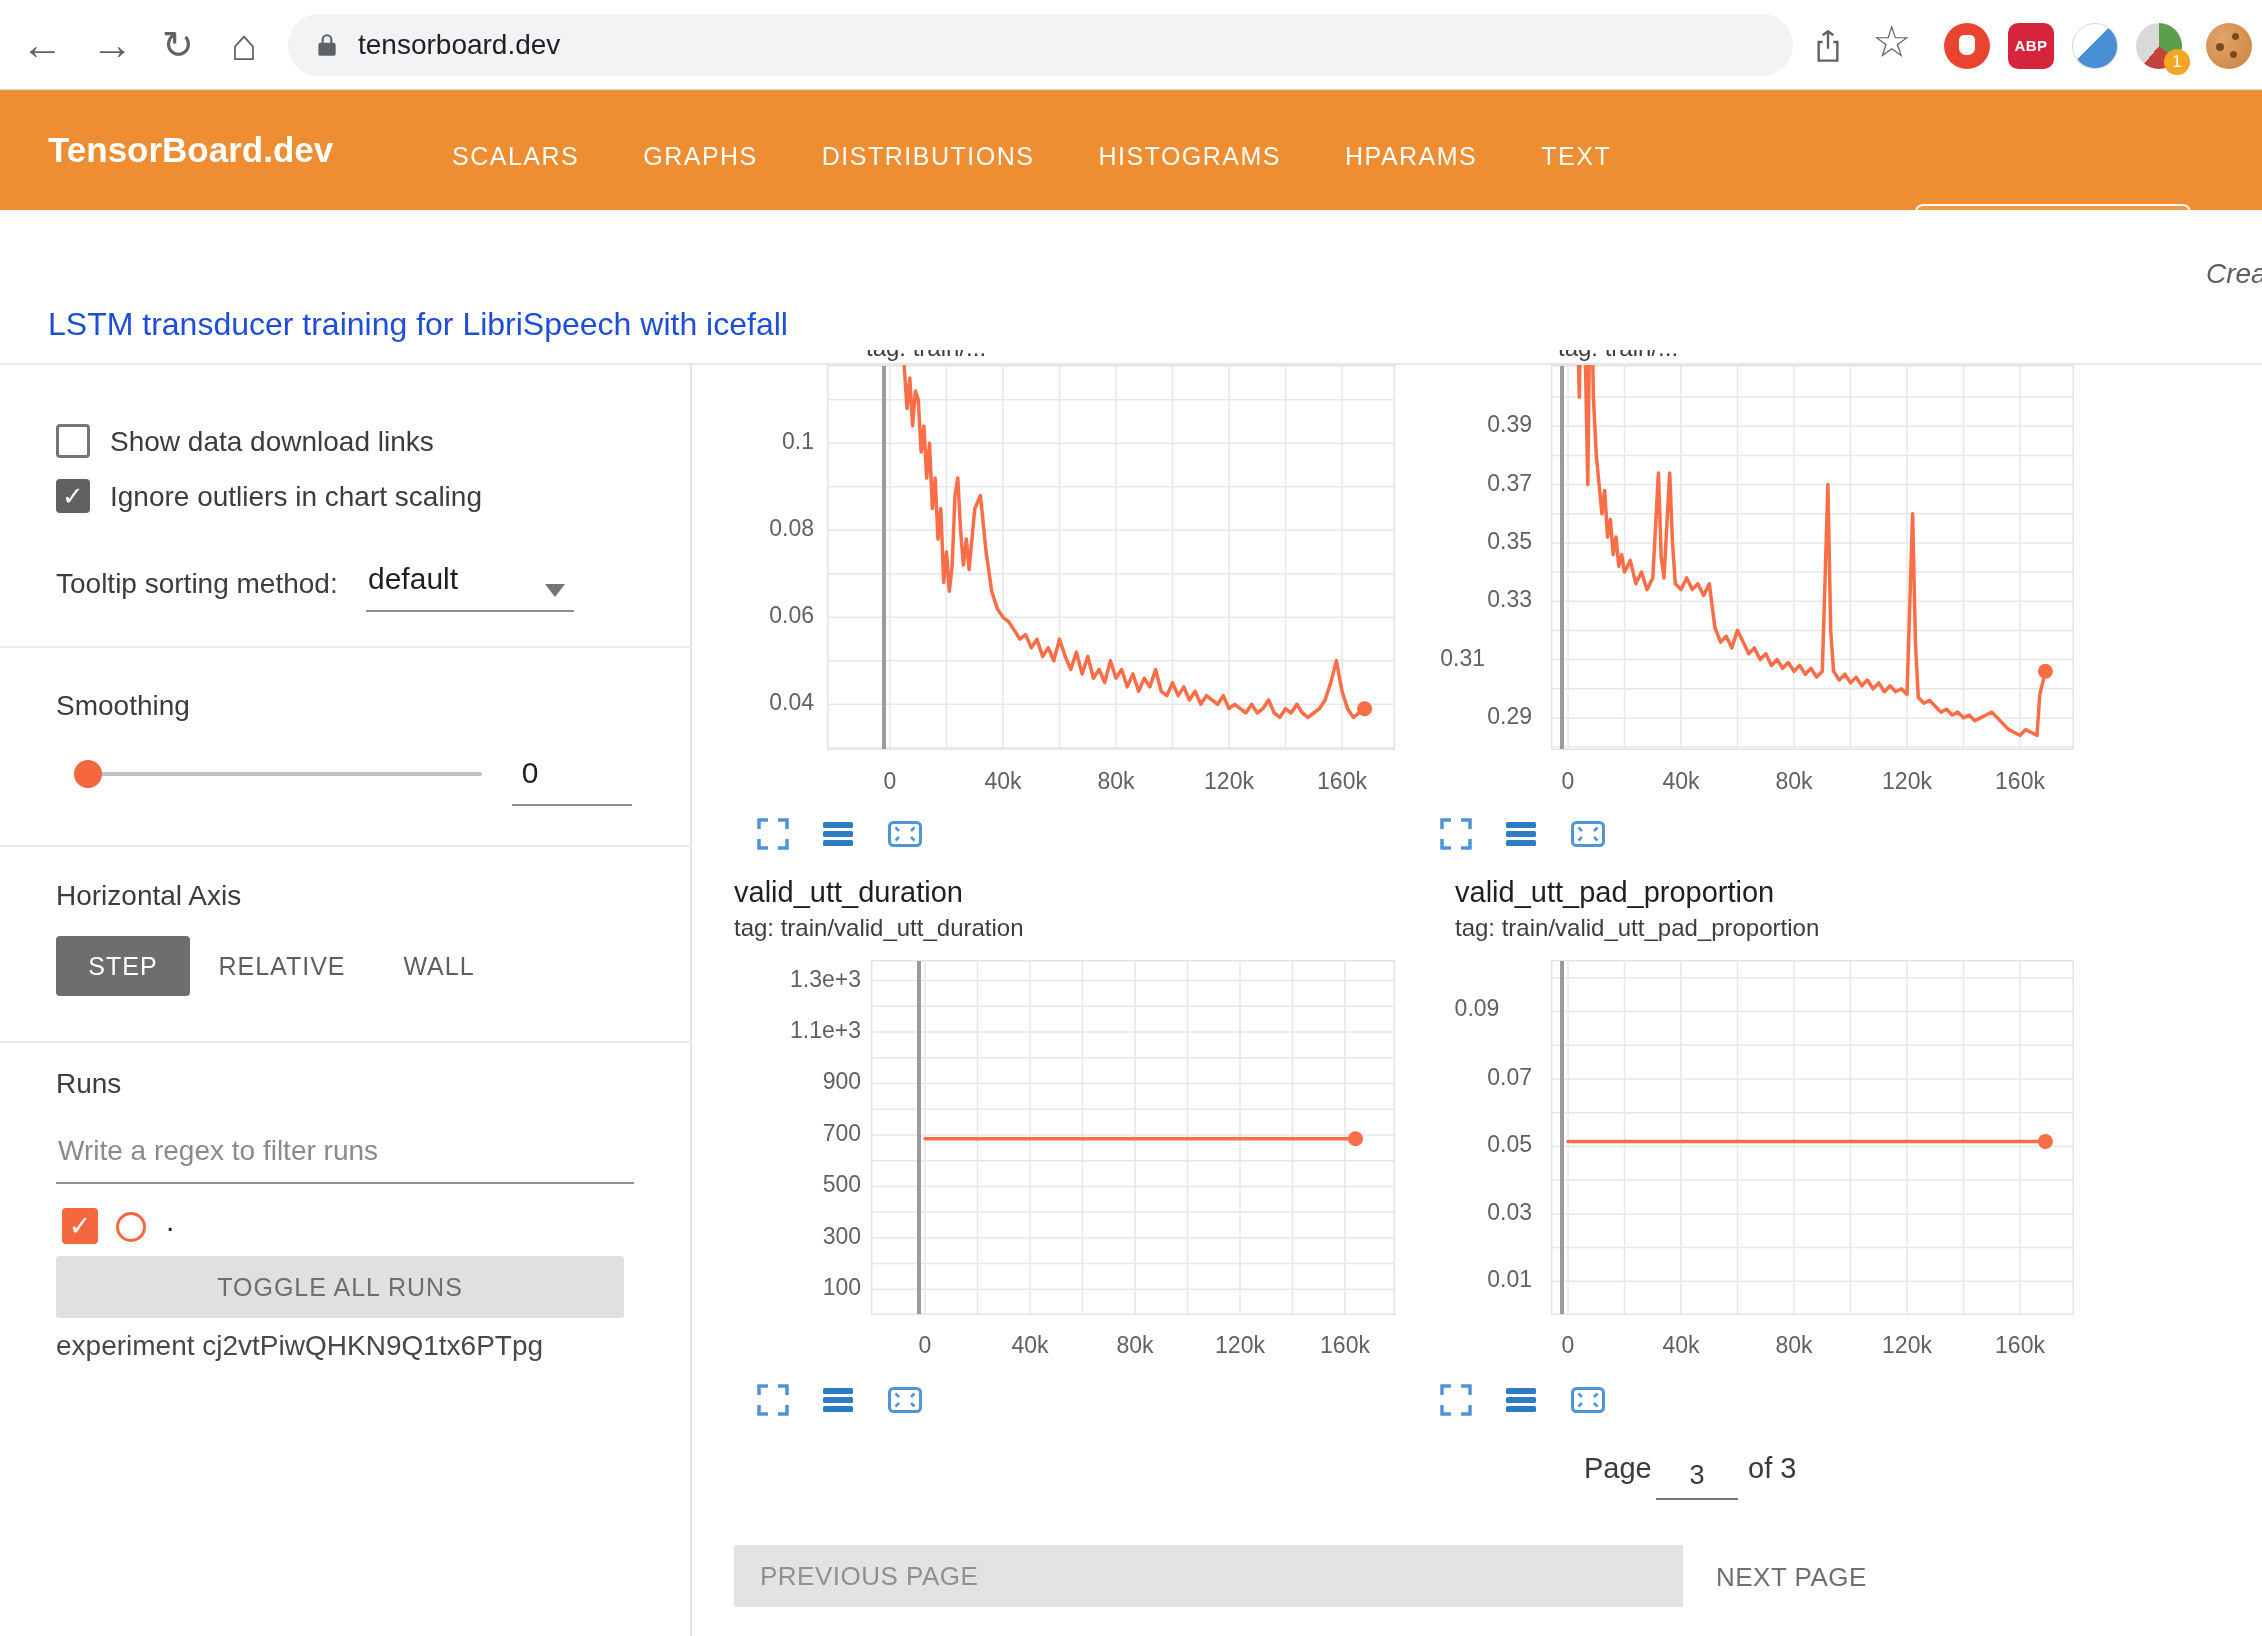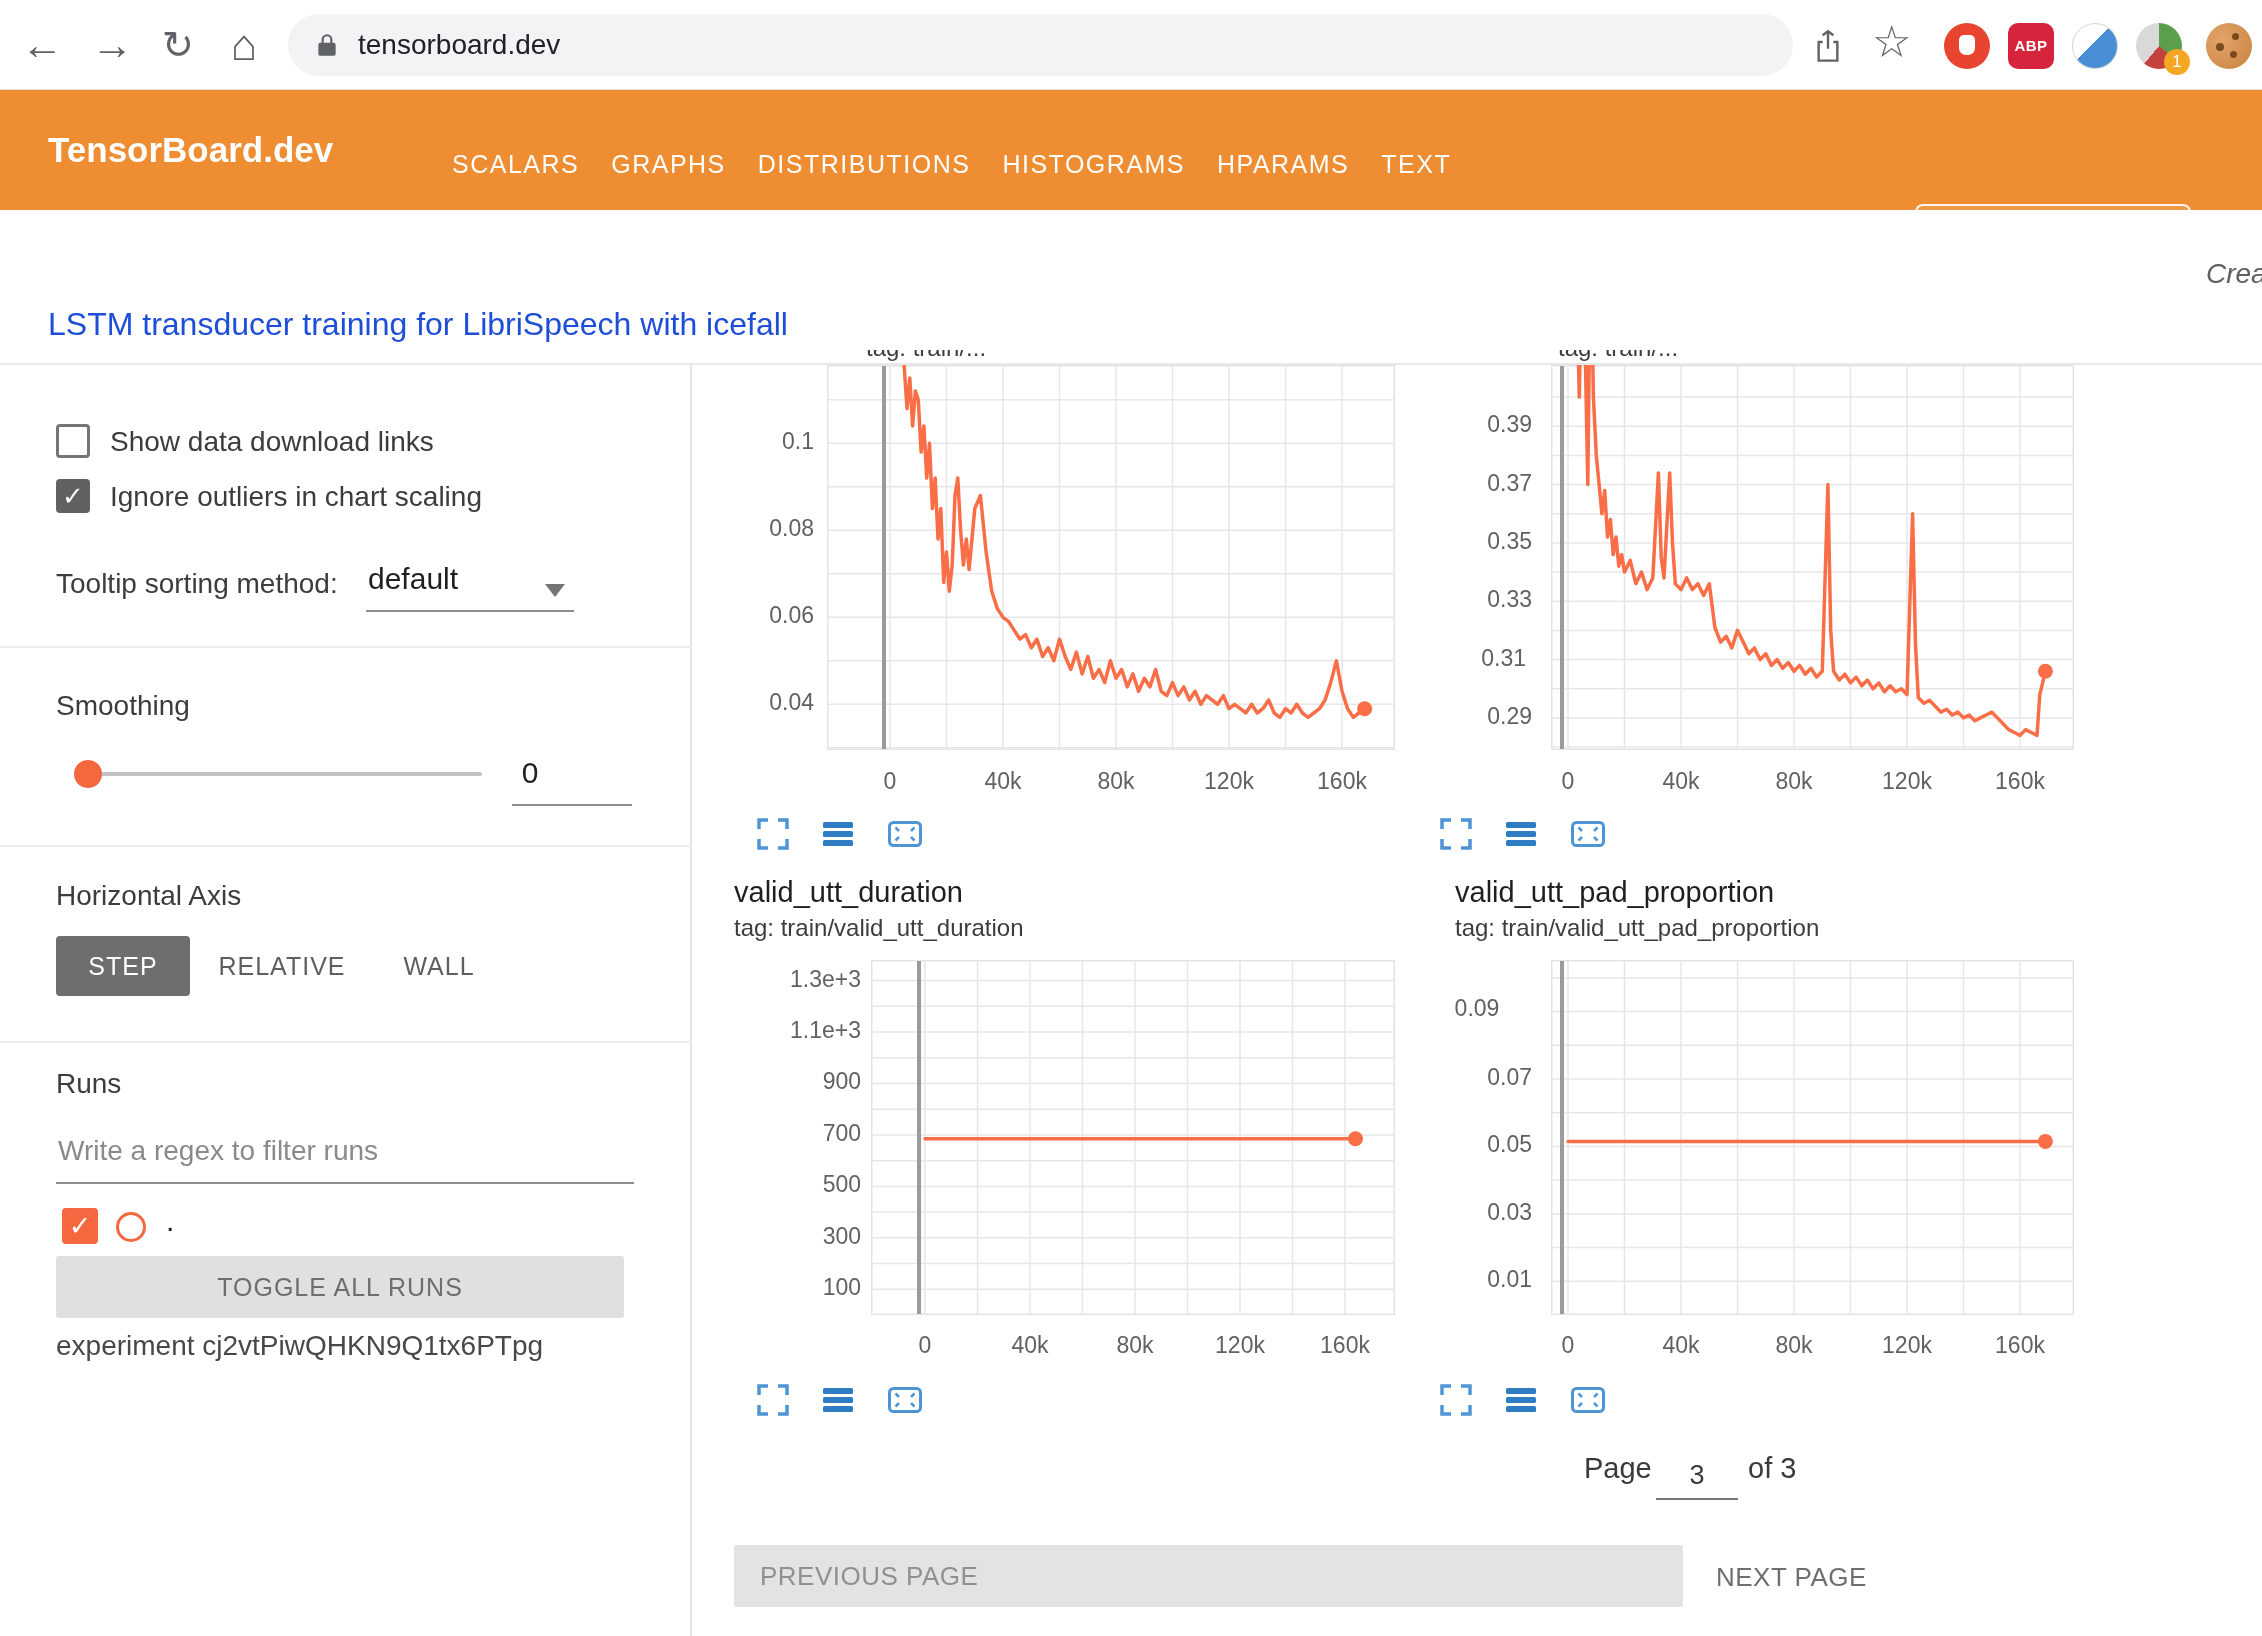--- a/index.html
+++ b/index.html
@@ -48,21 +48,21 @@
   </div>
   <div class="abs" style="left:2206px;top:23px;width:46px;height:46px;border-radius:50%;background:radial-gradient(circle at 35% 35%,#e2a36a,#c9833f);cursor:pointer">
     <div style="position:absolute;left:10px;top:20px;width:8px;height:8px;border-radius:50%;background:#7a4a1f"></div>
     <div style="position:absolute;left:26px;top:10px;width:7px;height:7px;border-radius:50%;background:#7a4a1f"></div>
     <div style="position:absolute;left:24px;top:28px;width:7px;height:7px;border-radius:50%;background:#7a4a1f"></div>
   </div>
 </div>
 
 <div class="abs" style="left:0;top:90px;width:2262px;height:120px;background:#ee8d32">
   <div class="abs" style="left:48px;top:0;line-height:120px;font-size:35px;font-weight:bold;color:#fff;cursor:pointer">TensorBoard.dev</div>
-  <div class="abs" style="left:452px;top:16px;display:flex;gap:32px">
+  <div class="abs" style="left:452px;top:8px;display:flex;gap:64px">
     <div class="tab active">SCALARS</div>
     <div class="tab">GRAPHS</div>
     <div class="tab">DISTRIBUTIONS</div>
     <div class="tab">HISTOGRAMS</div>
     <div class="tab">HPARAMS</div>
     <div class="tab">TEXT</div>
   </div>
   <div class="abs" style="left:1915px;top:114px;width:276px;height:66px;border:2px solid rgba(255,255,255,0.9);border-radius:8px;background:rgba(255,255,255,0.1);color:#fff;font-size:25px;letter-spacing:1px;text-align:center;line-height:62px;cursor:pointer">SEND FEEDBACK</div>
 </div>
 
@@ -192,21 +192,21 @@
         <line x1="73.5" x2="73.5" y1="1" y2="384" stroke="#e7e7e7" stroke-width="1.5"></line>
         <line x1="186.5" x2="186.5" y1="1" y2="384" stroke="#e7e7e7" stroke-width="1.5"></line>
         <line x1="299.5" x2="299.5" y1="1" y2="384" stroke="#e7e7e7" stroke-width="1.5"></line>
         <line x1="412.5" x2="412.5" y1="1" y2="384" stroke="#e7e7e7" stroke-width="1.5"></line>
         <line x1="11.0" x2="11.0" y1="1" y2="384" stroke="#9b9b9b" stroke-width="4"></line>
         <polyline points="25.5,-84.6 28.3,32.1 31.1,-128.3 34.0,-26.3 36.8,119.6 39.6,-128.3 42.4,32.1 45.3,90.4 48.1,119.6 50.9,148.8 53.7,125.4 56.5,172.1 59.4,154.6 62.2,189.6 65.0,172.1 67.8,201.2 70.7,189.6 73.5,207.1 79.2,195.4 84.8,218.7 90.5,207.1 96.1,224.6 101.8,212.9 107.4,107.9 110.2,192.5 113.0,212.9 118.7,107.9 121.5,177.9 124.3,218.7 130.0,224.6 135.7,212.9 141.3,224.6 146.9,218.7 152.6,230.4 158.3,218.7 163.9,262.5 169.6,277.1 175.2,271.3 180.8,282.9 186.5,265.4 192.2,277.1 197.8,288.8 203.4,282.9 209.1,294.6 214.8,288.8 220.4,300.4 226.1,294.6 231.7,303.3 237.3,297.5 243.0,306.3 248.6,300.4 254.3,309.2 259.9,303.3 265.6,312.1 271.3,306.3 276.9,119.6 279.7,265.4 282.6,306.3 288.2,315.0 293.9,309.2 299.5,317.9 305.1,312.1 310.8,320.8 316.4,315.0 322.1,323.8 327.8,317.9 333.4,326.7 339.1,320.8 344.7,326.7 350.4,323.8 356.0,329.6 361.6,148.8 364.5,280.0 367.3,332.5 372.9,338.3 378.6,335.4 384.3,341.3 389.9,347.1 395.6,344.2 401.2,350.0 406.9,347.1 412.5,352.9 418.1,350.0 423.8,355.8 429.4,352.9 435.1,350.0 440.8,347.1 446.4,352.9 452.1,358.8 457.7,364.6 463.4,367.5 469.0,370.4 474.6,364.6 480.3,367.5 486.0,370.4 488.8,329.6 494.4,306.3" fill="none" stroke="#fa6e47" stroke-width="3.5" stroke-linejoin="round" stroke-linecap="round"></polyline>
         <circle cx="494.4" cy="306.3" r="7.5" fill="#fa6e47"></circle>
       </svg>
     </div>
     <div style="position:absolute;left:1422px;top:703px;width:110px;text-align:right;font-size:23px;color:#616161">0.29</div>
-    <div style="position:absolute;left:1416px;top:645px;width:110px;text-align:right;font-size:23px;color:#616161">0.31</div>
+    <div style="position:absolute;left:1375px;top:645px;width:110px;text-align:right;font-size:23px;color:#616161">0.31</div>
     <div style="position:absolute;left:1422px;top:586px;width:110px;text-align:right;font-size:23px;color:#616161">0.33</div>
     <div style="position:absolute;left:1422px;top:528px;width:110px;text-align:right;font-size:23px;color:#616161">0.35</div>
     <div style="position:absolute;left:1422px;top:470px;width:110px;text-align:right;font-size:23px;color:#616161">0.37</div>
     <div style="position:absolute;left:1422px;top:411px;width:110px;text-align:right;font-size:23px;color:#616161">0.39</div>
     <div style="position:absolute;left:1523px;top:768px;width:90px;text-align:center;font-size:23px;color:#616161">0</div>
     <div style="position:absolute;left:1636px;top:768px;width:90px;text-align:center;font-size:23px;color:#616161">40k</div>
     <div style="position:absolute;left:1749px;top:768px;width:90px;text-align:center;font-size:23px;color:#616161">80k</div>
     <div style="position:absolute;left:1862px;top:768px;width:90px;text-align:center;font-size:23px;color:#616161">120k</div>
     <div style="position:absolute;left:1975px;top:768px;width:90px;text-align:center;font-size:23px;color:#616161">160k</div>
     <div style="position:absolute;left:1558px;top:350px;width:340px;height:13px;overflow:hidden">

